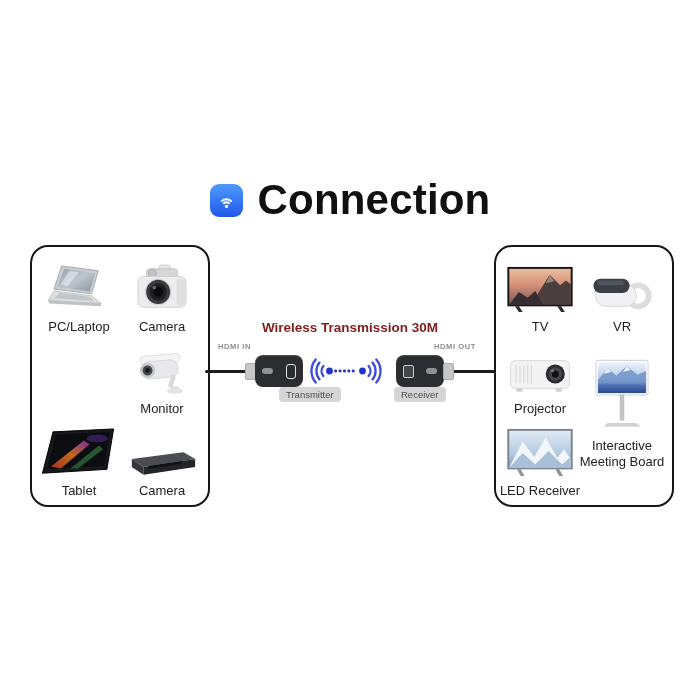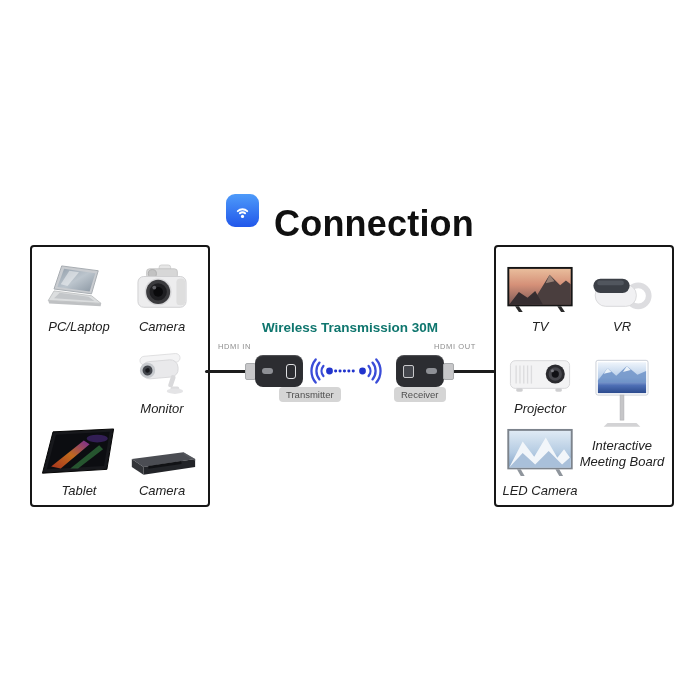--- a/index.html
+++ b/index.html
@@ -5,42 +5,42 @@
   html,body{margin:0;padding:0;background:#fff;}
   .page{position:relative;width:700px;height:700px;background:#ffffff;overflow:hidden;
         font-family:"Liberation Sans", sans-serif;}
 
   
   .header{position:absolute;left:0;top:176px;width:700px;display:flex;
           justify-content:center;align-items:center;gap:15px;}
   .app-icon{width:33px;height:33px;border-radius:9px;
             background:linear-gradient(180deg,#4e9bfa,#2157ea);
             display:flex;align-items:center;justify-content:center;flex:0 0 auto;}
-  .page-title{font-size:36px;font-weight:800;color:#101010;letter-spacing:.2px;margin-top:27px;}
+  .page-title{font-size:42px;font-weight:800;color:#101010;letter-spacing:.2px;}
 
   
   .panel{position:absolute;top:245px;width:176px;height:258px;background:#fff;
-         border:2px solid #161616;border-radius:4px;font-style:italic;}
+         border:2px solid #161616;border-radius:18px;}
   .panel-left{left:30px;}
   .panel-right{left:494px;}
   .cell{position:absolute;width:84px;display:flex;flex-direction:column;align-items:center;}
   .icon-slot{height:54px;display:flex;align-items:flex-end;justify-content:center;}
   .icon-slot.tall{height:80px;}
   .device-label{margin-top:5px;font-size:13px;color:#222;text-align:center;line-height:1.22;}
   .c1{left:5px;top:13px}.c2{left:88px;top:13px}
   .c3{left:5px;top:95px}.c4{left:88px;top:95px}
   .c5{left:5px;top:177px}.c6{left:88px;top:177px}
   .r1{left:2px;top:13px}.r2{left:84px;top:13px}
   .r3{left:2px;top:95px}.r5{left:2px;top:177px}
   .r4{left:81px;top:106px;width:90px}
 
   
   .trans-title{position:absolute;left:230px;top:320px;width:240px;text-align:center;
-               font-size:13.5px;font-weight:bold;color:#0f766e;}
-  .hdmi-label{position:absolute;top:342px;font-size:7.5px;font-weight:400;
+               font-size:13.5px;font-weight:bold;color:#7f1d1d;}
+  .hdmi-label{position:absolute;top:342px;font-size:7.5px;font-weight:700;
               color:#8d8d8d;letter-spacing:.6px;}
   .hdmi-in{left:218px;}
   .hdmi-out{left:429px;width:52px;text-align:center;}
   .cable{position:absolute;top:370px;height:3px;background:#1d1d1d;border-radius:2px;}
   .cable-left{left:205px;width:42px;}
   .cable-right{left:453px;width:42px;}
   .connector{position:absolute;top:363px;width:11px;height:17px;background:#c7c7c9;
              border:1px solid #a9abad;border-radius:2px;box-sizing:border-box;}
   .conn-tx{left:245px;}
   .conn-rx{left:443px;}
@@ -293,17 +293,17 @@
           </linearGradient>
             </defs>
           <rect x="1" y="1" width="68" height="42" fill="#7c838c"></rect>
           <rect x="3" y="3" width="64" height="38" fill="url(#g-led)"></rect>
           <polygon points="3,41 17,14 29,30 41,10 53,31 60,22 67,32 67,41" fill="#f2f6fa"></polygon>
           <polygon points="3,41 17,26 30,38 44,24 58,38 67,30 67,41" fill="#9cb6d3" opacity="0.85"></polygon>
           <polygon points="11,43 15,43 19,50 15,50" fill="#8f959c"></polygon>
           <polygon points="51,43 55,43 59,50 55,50" fill="#8f959c"></polygon>
         </svg>
       </div>
-      <div class="device-label">LED Camera</div>
+      <div class="device-label">LED Receiver</div>
     </div>
   </div>
 
 </div>
 
 </body></html>

